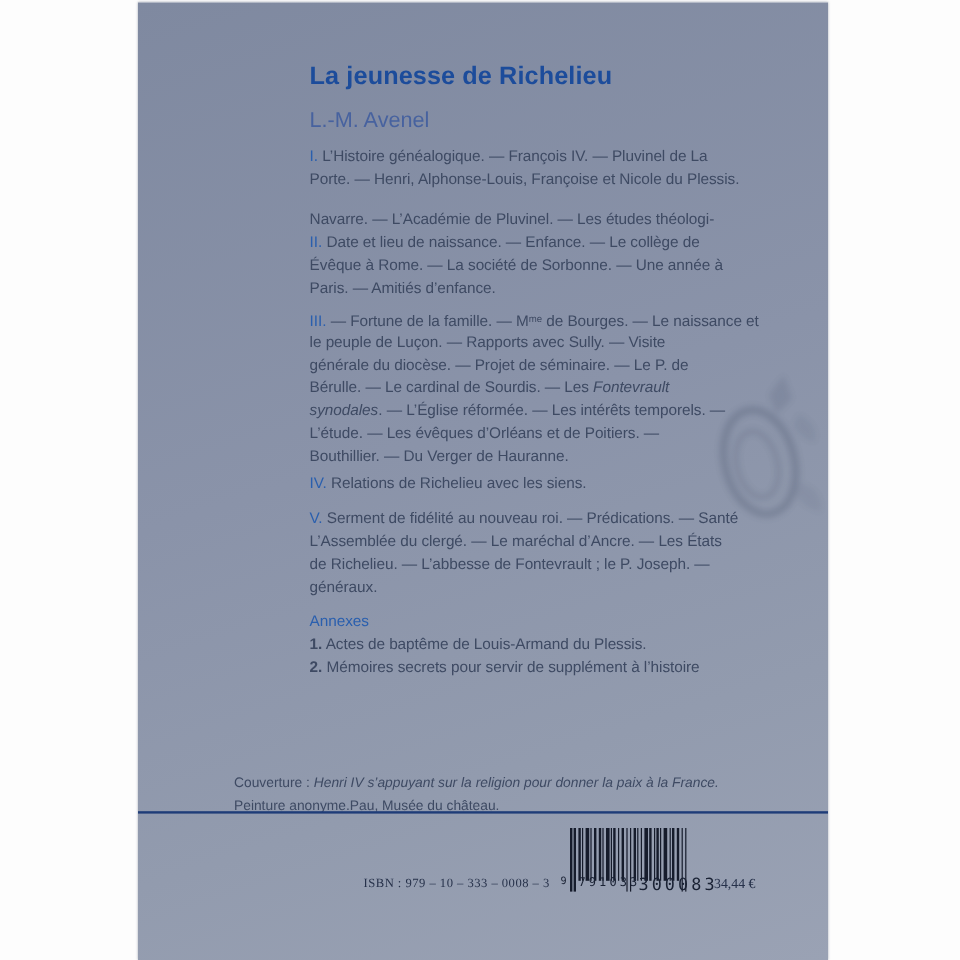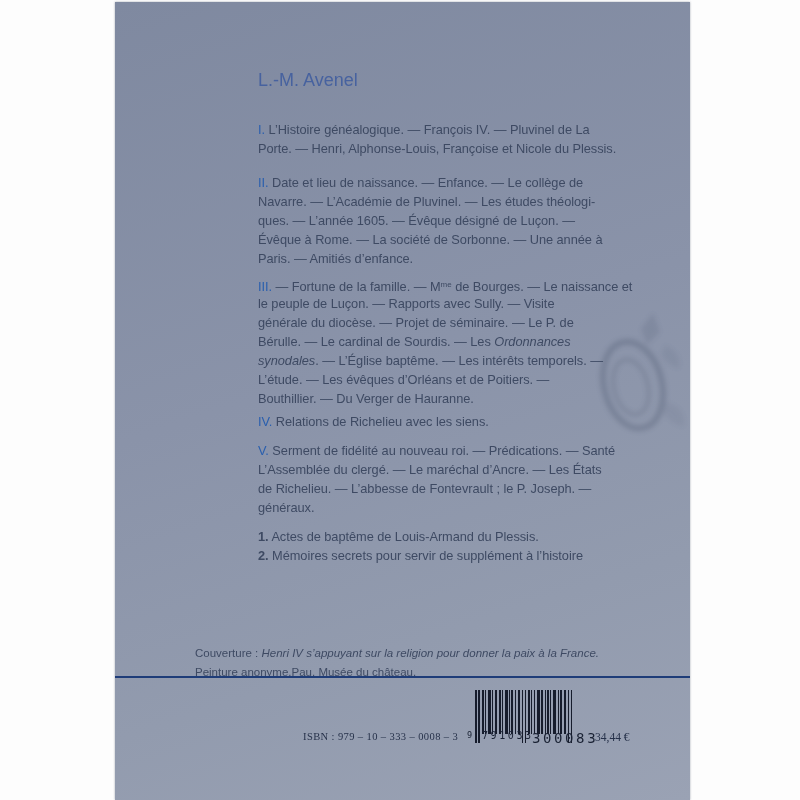--- a/index.html
+++ b/index.html
@@ -14,21 +14,21 @@
     background:linear-gradient(162deg,#7f89a0 0%,#8a93a9 45%,#929bae 75%,#9aa2b4 100%);
     box-shadow:0 0 2px rgba(60,70,95,.45);
   }
   .engraving{position:absolute;left:470px;top:305px;pointer-events:none;}
   .title{
     position:absolute;left:143px;top:50px;margin:0;
     font-size:21px;font-weight:600;letter-spacing:.1px;
     color:var(--title-blue);white-space:nowrap;
   }
   .author{
-    position:absolute;left:143px;top:68px;margin:0;
+    position:absolute;left:143px;top:88px;margin:0;
     font-size:18px;font-weight:400;color:var(--author-blue);white-space:nowrap;
   }
   .toc{position:absolute;left:143px;top:118px;color:var(--body-text);}
   .toc .line{height:19px;line-height:19px;font-size:12.8px;white-space:nowrap;letter-spacing:-0.05px;}
   .sec{margin:0;}
   .sec:nth-child(2){margin-top:15px;}
   .sec:nth-child(3){margin-top:7px;}
   .sec:nth-child(4){margin-top:4px;}
   .sec:nth-child(5){margin-top:10px;}
   .sec:nth-child(6){margin-top:10px;}
@@ -72,53 +72,54 @@
         </defs>
       <g filter="url(#bl)" opacity="0.22" stroke="#2e3a52" fill="none">
         <ellipse cx="48" cy="78" rx="29" ry="44" stroke-width="6" transform="rotate(-14 48 78)"></ellipse>
         <ellipse cx="46" cy="80" rx="17" ry="28" stroke-width="4" transform="rotate(-14 46 80)" opacity="0.7"></ellipse>
         <path d="M56 22 L68 6 L75 25 L62 38 Z" fill="#2e3a52" stroke="none" opacity="0.55"></path>
         <path d="M80 38 Q98 46 94 62 Q82 58 76 48 Z" fill="#2e3a52" stroke="none" opacity="0.35"></path>
         <path d="M80 95 Q102 100 99 120 Q85 117 77 104 Z" fill="#2e3a52" stroke="none" opacity="0.3"></path>
       </g>
     </svg>
 
+    <h1 class="title">La jeunesse de Richelieu</h1>
     <h2 class="author">L.-M. Avenel</h2>
 
     <div class="toc" id="sections">
         <div class="sec">
           <div class="line"><span class="r-blue">I.</span><span> L’Histoire généalogique. — François IV. — Pluvinel de La</span></div>
           <div class="line"><span>Porte. — Henri, Alphonse-Louis, Françoise et Nicole du Plessis.</span></div>
         </div>
         <div class="sec">
+          <div class="line"><span>Navarre. — L’Académie de Pluvinel. — Les études théologi-</span></div>
           <div class="line"><span class="r-blue">II.</span><span> Date et lieu de naissance. — Enfance. — Le collège de</span></div>
-          <div class="line"><span>Navarre. — L’Académie de Pluvinel. — Les études théologi-</span></div>
-          <div class="line"><span>ques. — L’année 1605. — Évêque désigné de Luçon. —</span></div>
           <div class="line"><span>Évêque à Rome. — La société de Sorbonne. — Une année à</span></div>
           <div class="line"><span>Paris. — Amitiés d’enfance.</span></div>
         </div>
         <div class="sec">
           <div class="line"><span class="r-blue">III.</span><span> — Fortune de la famille. — M</span><span class="r-sup">me</span><span> de Bourges. — Le naissance et</span></div>
           <div class="line"><span>le peuple de Luçon. — Rapports avec Sully. — Visite</span></div>
           <div class="line"><span>générale du diocèse. — Projet de séminaire. — Le P. de</span></div>
-          <div class="line"><span>Bérulle. — Le cardinal de Sourdis. — Les </span><span class="r-i">Ordonnances</span></div>
-          <div class="line"><span class="r-i">synodales</span><span>. — L’Église baptême. — Les intérêts temporels. —</span></div>
+          <div class="line"><span>Bérulle. — Le cardinal de Sourdis. — Les </span><span class="r-i">Fontevrault</span></div>
+          <div class="line"><span class="r-i">synodales</span><span>. — L’Église réformée. — Les intérêts temporels. —</span></div>
           <div class="line"><span>L’étude. — Les évêques d’Orléans et de Poitiers. —</span></div>
           <div class="line"><span>Bouthillier. — Du Verger de Hauranne.</span></div>
         </div>
         <div class="sec">
           <div class="line"><span class="r-blue">IV.</span><span> Relations de Richelieu avec les siens.</span></div>
         </div>
         <div class="sec">
           <div class="line"><span class="r-blue">V.</span><span> Serment de fidélité au nouveau roi. — Prédications. — Santé</span></div>
           <div class="line"><span>L’Assemblée du clergé. — Le maréchal d’Ancre. — Les États</span></div>
           <div class="line"><span>de Richelieu. — L’abbesse de Fontevrault ; le P. Joseph. —</span></div>
           <div class="line"><span>généraux.</span></div>
         </div>
         <div class="sec">
+          <div class="line"><span class="r-blue">Annexes</span></div>
           <div class="line"><span class="r-b">1.</span><span> Actes de baptême de Louis-Armand du Plessis.</span></div>
           <div class="line"><span class="r-b">2.</span><span> Mémoires secrets pour servir de supplément à l’histoire</span></div>
         </div>
       </div>
 
     <div class="caption" id="caption">
         <div class="sec">
           <div class="line"><span>Couverture : </span><span class="r-i">Henri IV s’appuyant sur la religion pour donner la paix à la France.</span></div>
           <div class="line"><span>Peinture anonyme.Pau, Musée du château.</span></div>
         </div>

